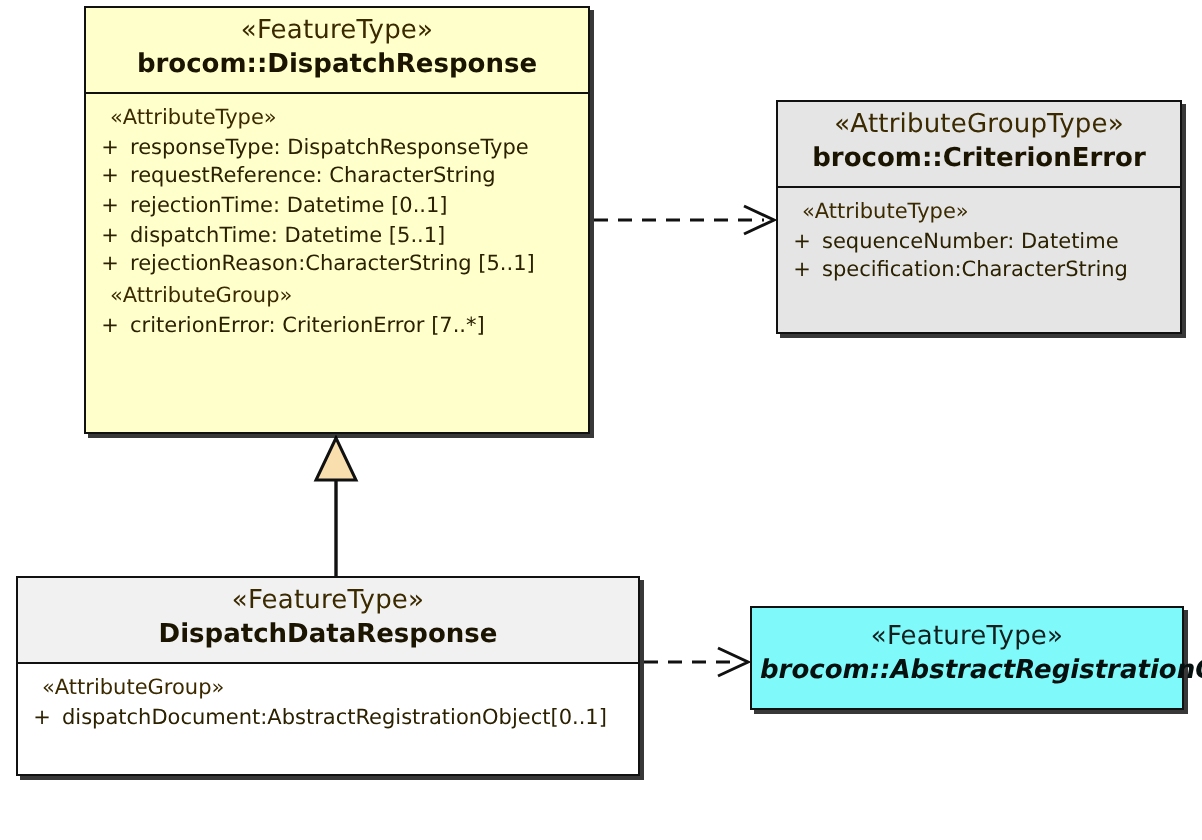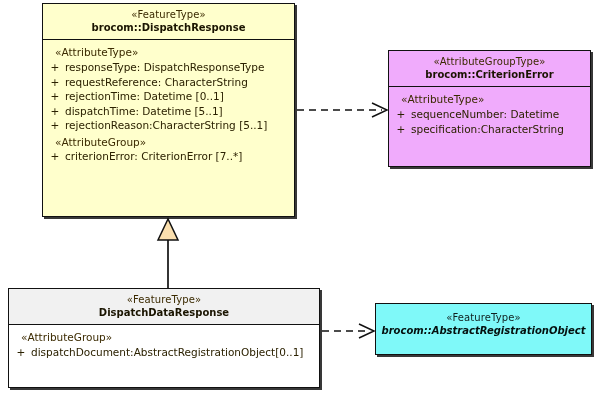--- a/index.html
+++ b/index.html
@@ -34,27 +34,27 @@
   }
   .uml-header {
     box-sizing: border-box;
     border-bottom: 1.6px solid #111111;
     text-align: center;
     padding: 5px 4px 6px 4px;
     line-height: 1.12;
   }
   .uml-header.no-rule { border-bottom: none; }
   .stereotype {
-    font-size: 10px;
+    font-size: 13px;
     color: #3b2a00;
     letter-spacing: 0.1px;
     white-space: nowrap;
   }
   .classname {
-    font-size: 10px;
+    font-size: 13px;
     font-weight: bold;
     color: #1a1400;
     margin-top: 2px;
     white-space: nowrap;
   }
   .classname.italic { font-style: italic; }
 
   .uml-body {
     box-sizing: border-box;
     padding: 4px 20px 5px 2px;
@@ -82,21 +82,21 @@
   }
   .attr-text { flex: 0 1 auto; }
 
   
   #box-dispatch-response {
     left: 42px; top: 3px; width: 253px; height: 214px;
     background: #ffffcc;
   }
   #box-criterion-error {
     left: 388px; top: 50px; width: 203px; height: 117px;
-    background: #f0abfc;
+    background: #e5e5e5;
   }
   #box-dispatch-data-response {
     left: 8px; top: 288px; width: 312px; height: 100px;
     background: #ffffff;
   }
   #box-dispatch-data-response .uml-header {
     background: #f1f1f1;
   }
   #box-abstract-registration-object {
     left: 375px; top: 303px; width: 217px; height: 52px;

